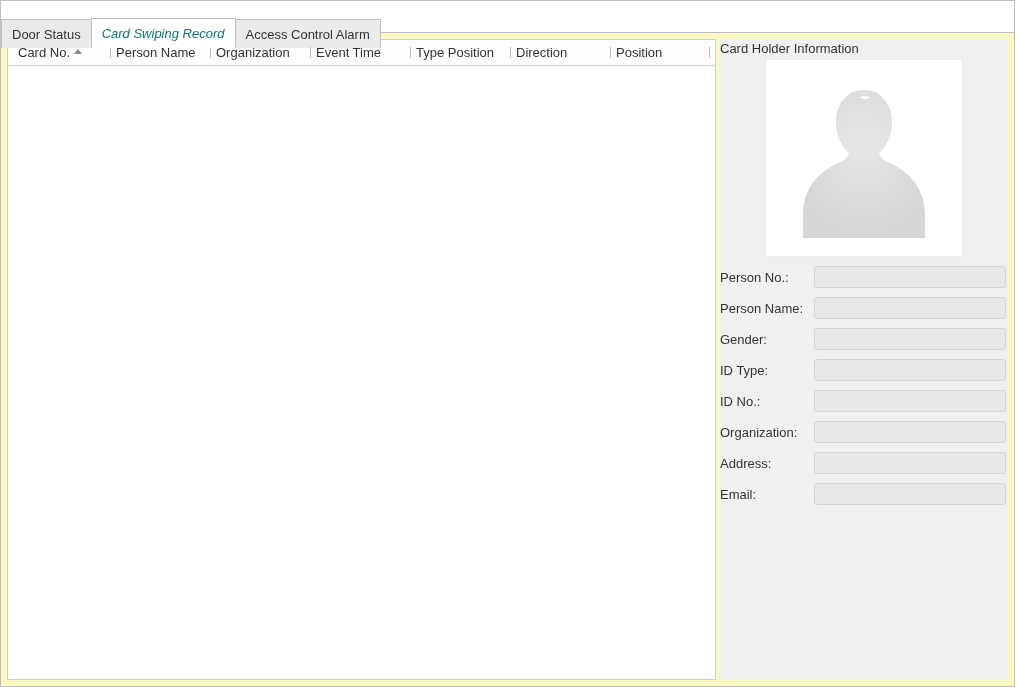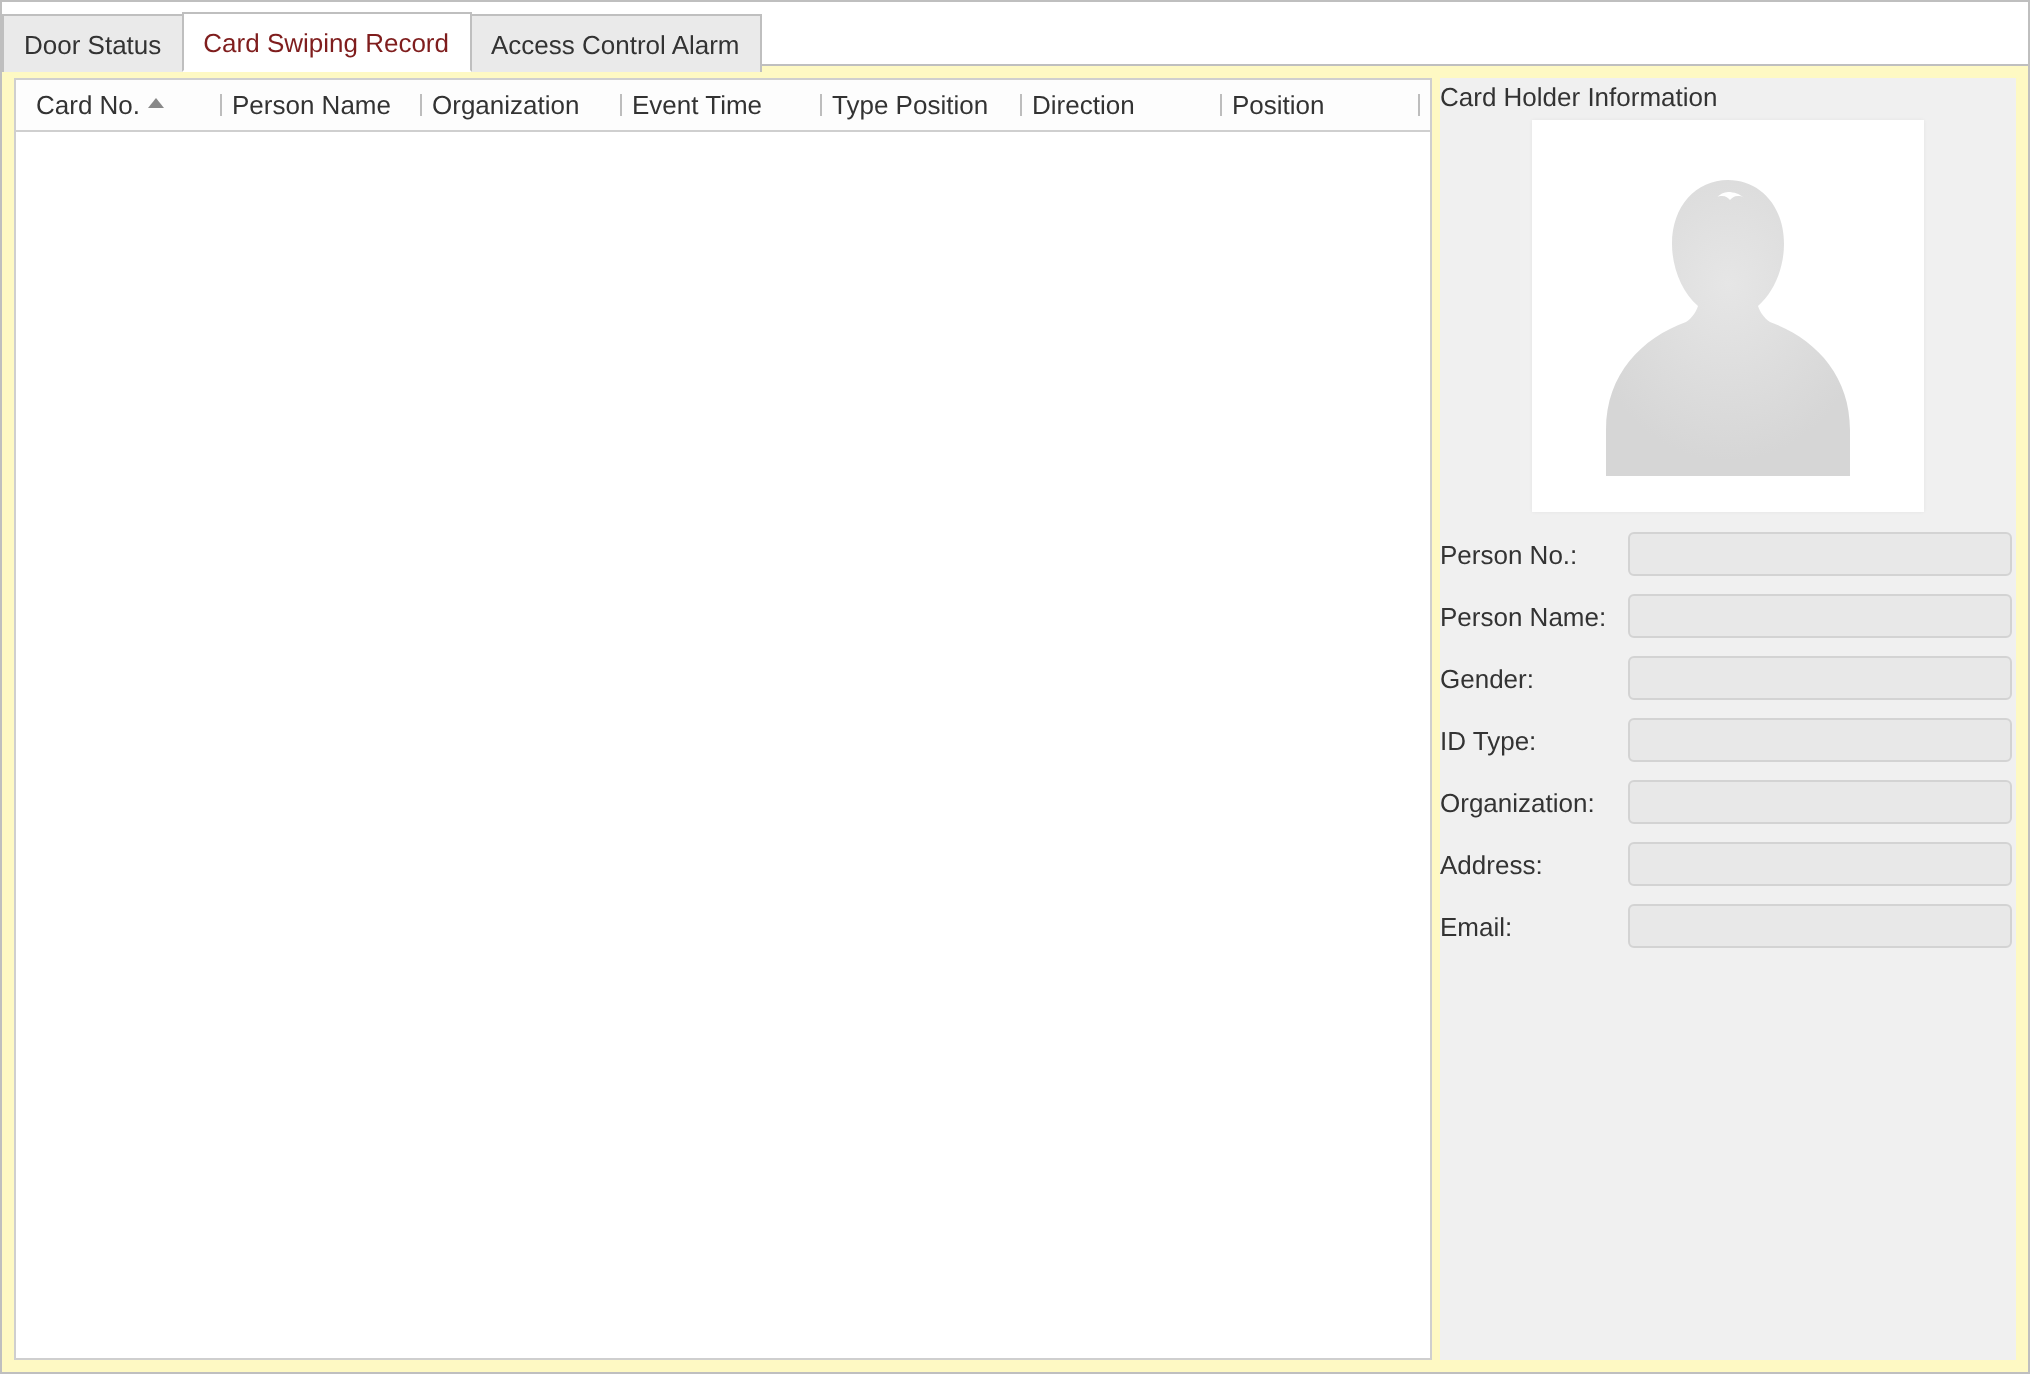--- a/index.html
+++ b/index.html
@@ -29,31 +29,32 @@
     background: #fff;
   }
   .tab {
     padding: 7px 10px 6px 10px;
     border: 1px solid #bfbfbf;
     border-bottom: none;
     background: #eaeaea;
     margin-right: 0px;
     margin-left: -1px;
     position: relative;
-    top: 4px;
+    top: 16px;
     cursor: pointer;
     color: #333;
     font-size: 13px;
   }
   .tab:first-child { margin-left: 0; }
   .tab.active {
     background: #fff;
-    color: #7f1d1d;
+    color: #0f766e;
     border-bottom: 1px solid #fff;
     z-index: 2;
+    font-style: italic;
   }
   .content {
     flex: 1;
     display: flex;
     background: #fef9c3;
     padding: 6px;
     gap: 4px;
     min-height: 0;
   }
   .table-pane {
@@ -230,20 +231,24 @@
         </div>
         <div class="form-row">
           <div class="form-label">Gender:</div>
           <input class="form-input" readonly="" value="" style="">
         </div>
         <div class="form-row">
           <div class="form-label">ID Type:</div>
           <input class="form-input" readonly="" value="" style="">
         </div>
         <div class="form-row">
+          <div class="form-label">ID No.:</div>
+          <input class="form-input" readonly="" value="" style="">
+        </div>
+        <div class="form-row">
           <div class="form-label">Organization:</div>
           <input class="form-input" readonly="" value="" style="">
         </div>
         <div class="form-row">
           <div class="form-label">Address:</div>
           <input class="form-input" readonly="" value="" style="">
         </div>
         <div class="form-row">
           <div class="form-label">Email:</div>
           <input class="form-input" readonly="" value="" style="">

